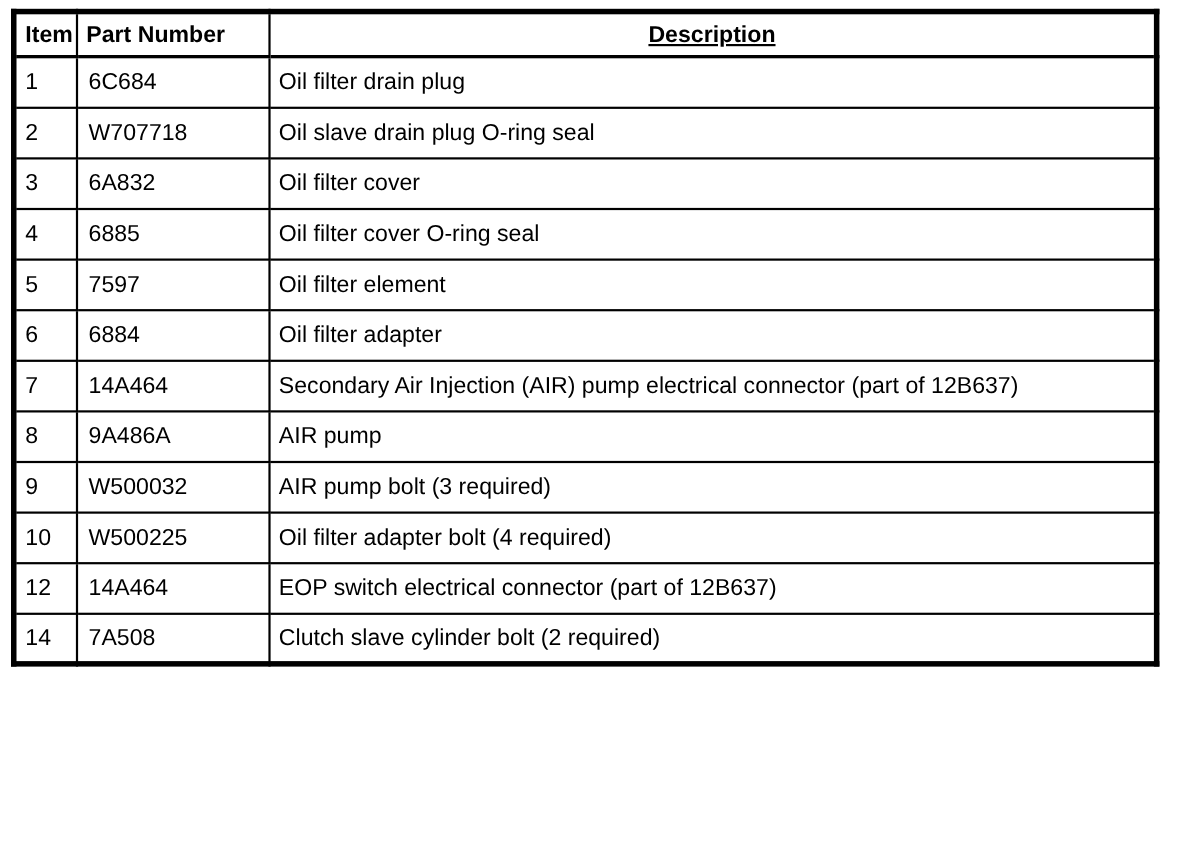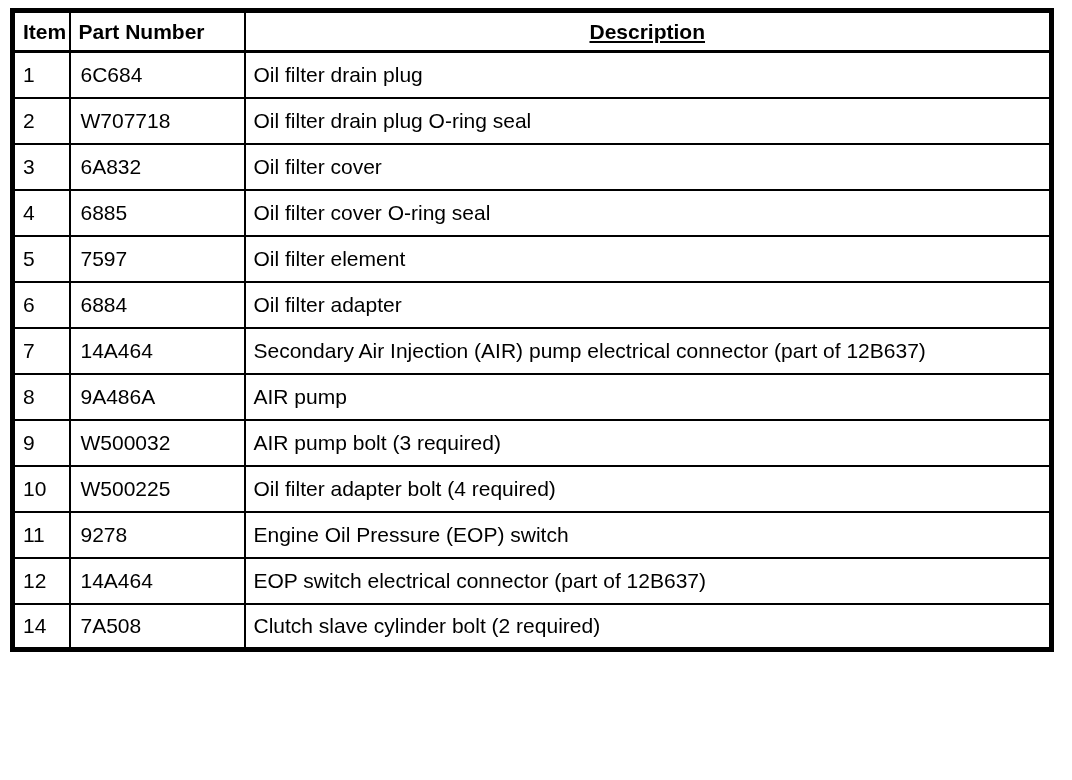--- a/index.html
+++ b/index.html
@@ -73,21 +73,21 @@
     <tbody>
 
     <tr>
           <td class="item-cell">1</td>
           <td class="part-number-cell">6C684</td>
           <td class="description-cell">Oil filter drain plug</td>
         </tr>
         <tr>
           <td class="item-cell">2</td>
           <td class="part-number-cell">W707718</td>
-          <td class="description-cell">Oil filter drain plug O-ring seal</td>
+          <td class="description-cell">Oil slave drain plug O-ring seal</td>
         </tr>
         <tr>
           <td class="item-cell">3</td>
           <td class="part-number-cell">6A832</td>
           <td class="description-cell">Oil filter cover</td>
         </tr>
         <tr>
           <td class="item-cell">4</td>
           <td class="part-number-cell">6885</td>
           <td class="description-cell">Oil filter cover O-ring seal</td>
@@ -116,25 +116,20 @@
           <td class="item-cell">9</td>
           <td class="part-number-cell">W500032</td>
           <td class="description-cell">AIR pump bolt (3 required)</td>
         </tr>
         <tr>
           <td class="item-cell">10</td>
           <td class="part-number-cell">W500225</td>
           <td class="description-cell">Oil filter adapter bolt (4 required)</td>
         </tr>
         <tr>
-          <td class="item-cell">11</td>
-          <td class="part-number-cell">9278</td>
-          <td class="description-cell">Engine Oil Pressure (EOP) switch</td>
-        </tr>
-        <tr>
           <td class="item-cell">12</td>
           <td class="part-number-cell">14A464</td>
           <td class="description-cell">EOP switch electrical connector (part of 12B637)</td>
         </tr>
         <tr>
           <td class="item-cell">14</td>
           <td class="part-number-cell">7A508</td>
           <td class="description-cell">Clutch slave cylinder bolt (2 required)</td>
         </tr>
       </tbody>

